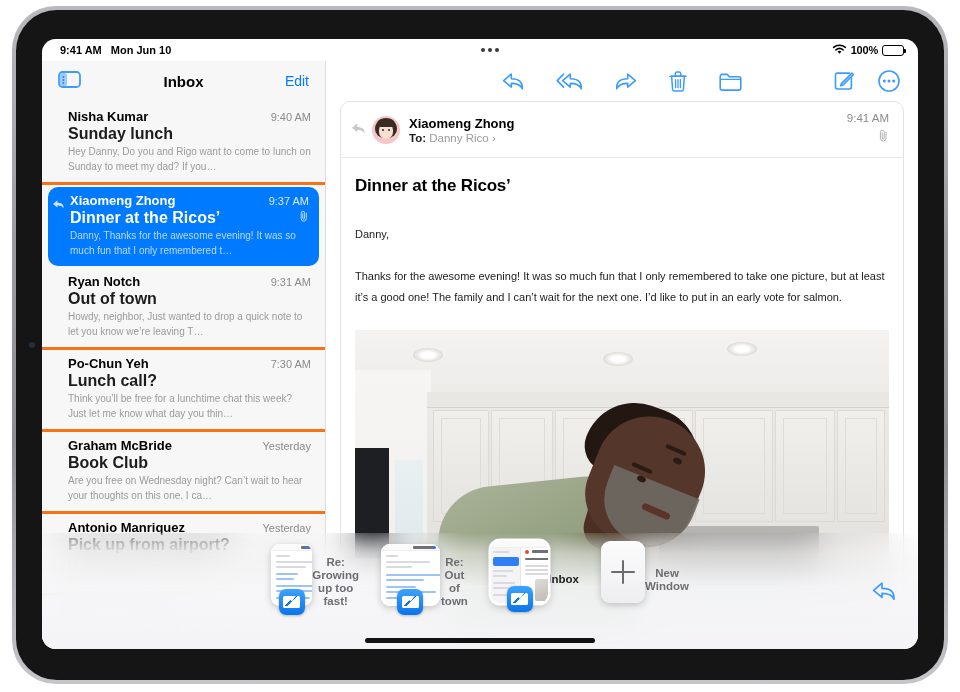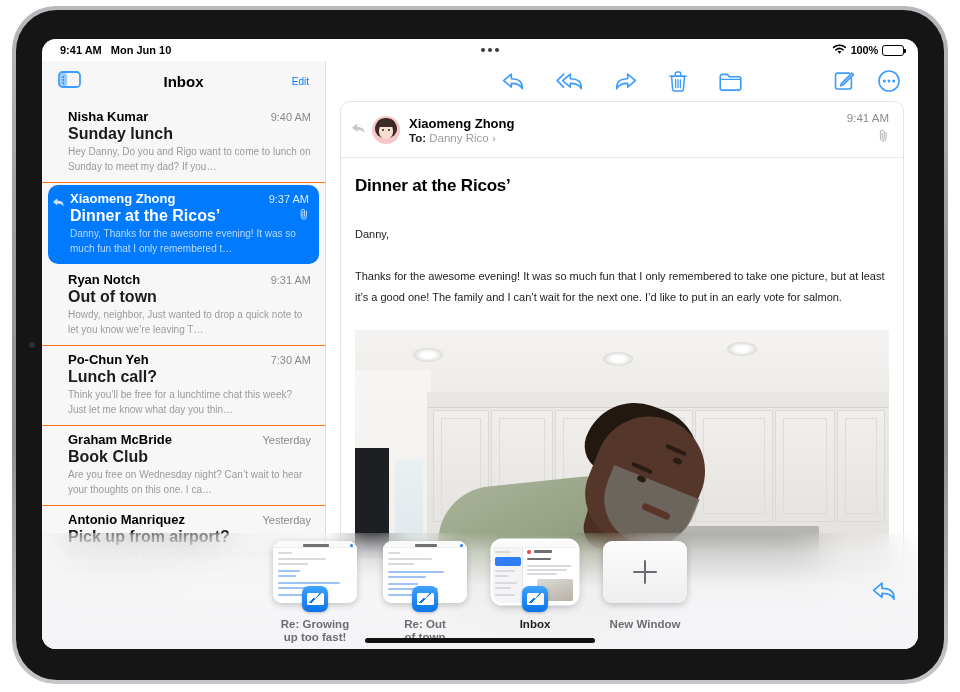--- a/index.html
+++ b/index.html
@@ -63,27 +63,27 @@
   #message-list-pane {
     width: 284px; background: #f7f7f7; border-right: 1px solid #dcdcdc;
     display: flex; flex-direction: column; position: relative;
   }
   #list-nav-bar {
     height: 40px; display: flex; align-items: center;
     padding: 0 16px; background: #f7f7f7; position: relative;
   }
   #list-title { position: absolute; left: 0; right: 0; text-align: center;
     font-size: 15px; font-weight: bold; color: #000; pointer-events: none; }
-  #edit-button { margin-left: auto; color: #007aff; font-size: 10px; z-index: 2; text-align: center; }
+  #edit-button { margin-left: auto; color: #007aff; font-size: 14px; z-index: 2; text-align: center; }
   #sidebar-toggle-icon { z-index: 2; }
 
   #message-scroll { flex: 1; overflow: hidden; padding-top: 2px; }
   .msg-row {
     padding: 6px 14px 8px 26px; position: relative;
-    border-bottom: 1px solid #f97316;
+    border-bottom: 3px solid #f97316;
   }
   .msg-row.last { border-bottom: none; }
   .msg-row.selected {
     background: #007aff; border-radius: 10px;
     margin: 2px 6px; padding: 6px 10px 8px 22px;
     border-bottom: none;
   }
   .msg-row.selected + .msg-row { border-top: none; }
   .msg-top { display: flex; align-items: baseline; }
   .msg-sender { font-size: 13px; font-weight: bold; color: #000; }
@@ -204,21 +204,21 @@
     border-radius:5px;background:#5a3428;transform:rotate(24deg);}
 
   
   #window-shelf {
     position: absolute; left: 0; right: 0; bottom: 0; height: 116px;
     background: linear-gradient(180deg, rgba(245,245,247,0.0) 0%, rgba(245,245,247,0.55) 18%, rgba(246,246,248,0.92) 46%, #f4f4f6 100%);
     backdrop-filter: blur(18px);
     display: flex; align-items: flex-start; justify-content: center;
     gap: 22px; padding-top: 8px; z-index: 10;
   }
-  .win-item { width: 88px; display: flex; flex-direction: column; align-items: center; }
+  .win-item { width: 88px; display: flex; align-items: center; }
   .win-thumb {
     width: 84px; height: 62px; border-radius: 9px; background: #ffffff;
     position: relative; box-shadow: 0 2px 7px rgba(0,0,0,0.22);
     overflow: visible;
   }
   .win-item.selected .win-thumb { box-shadow: 0 0 0 2.5px #ffffff, 0 3px 10px rgba(0,0,0,0.3); }
   .thumb-inner { position:absolute; inset:0; border-radius:9px; overflow:hidden; background:#fff;}
   .t-bar { position:absolute;left:0;right:0;top:0;height:7px;background:#fafafa;border-bottom:1px solid #eee;}
   .t-line { position:absolute; height:2px; border-radius:1px; background:#d9d9de; }
   .t-line.blue { background:#9fc3f5; }

